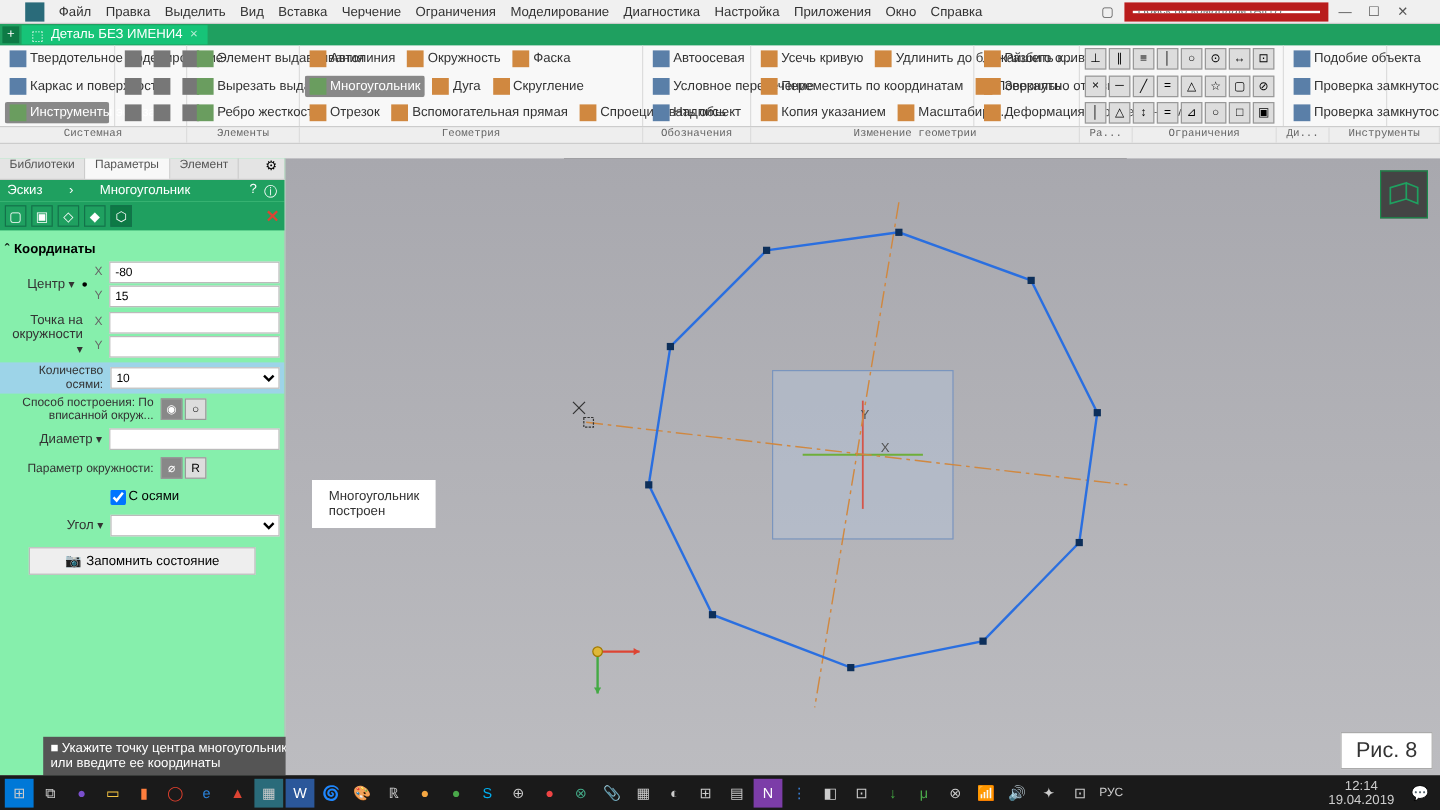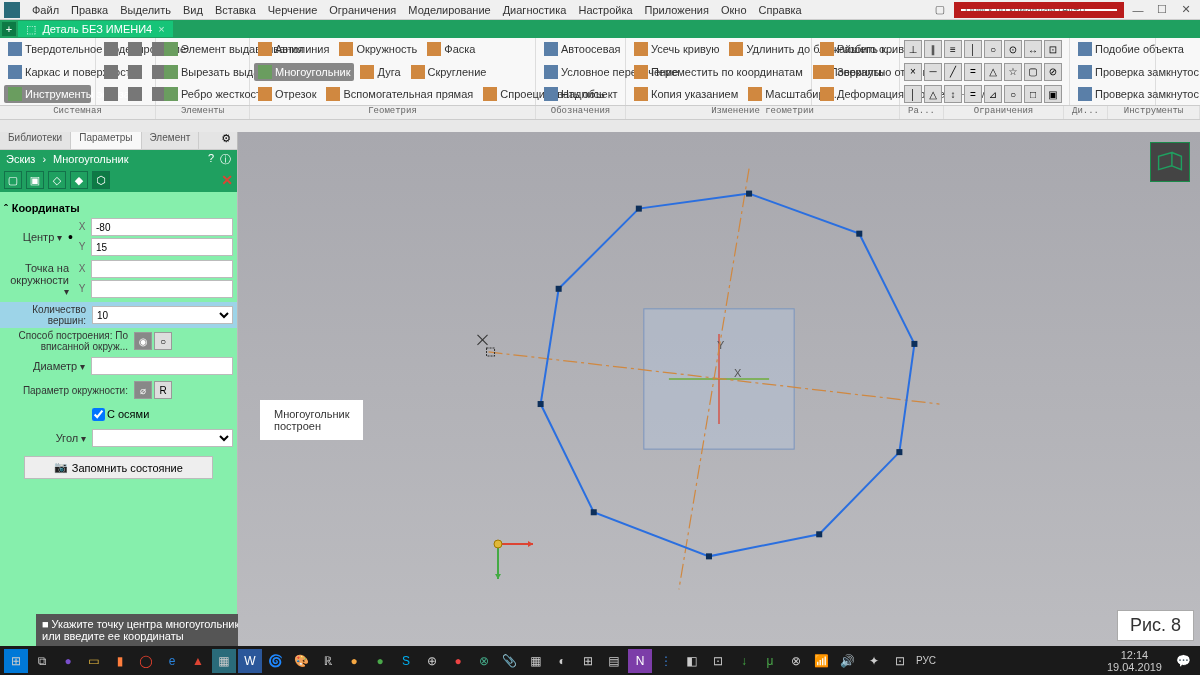--- a/index.html
+++ b/index.html
@@ -1,17 +1,17 @@
 <!DOCTYPE html>
 <html><head>
 <meta charset="utf-8">
 <style>
 * { margin:0; padding:0; box-sizing:border-box; font-family:'Segoe UI',Tahoma,sans-serif; font-size:11px; }
 body { width:1200px; height:675px; background:#e8e8e8; overflow:hidden; position:relative; }
-.menubar { height:20px; background:#f0f0f0; display:flex; align-items:center; padding:0 4px; border-bottom:1px solid #ccc;justify-content:flex-end; }
+.menubar { height:20px; background:#f0f0f0; display:flex; align-items:center; padding:0 21px; border-bottom:1px solid #ccc;justify-content:flex-end; }
 .menubar .appicon { width:16px; height:16px; background:#2a6b7a; margin-right:6px; }
 .menubar .mi { padding:0 6px; color:#333; cursor:pointer; }
 .menubar .right { margin-left:auto; display:flex; align-items:center; gap:4px; }
 .searchbox { width:170px; height:16px; border:7px solid #b91c1c; background:#fff; padding:0 4px; color:#999; font-size:10px; }
 .winbtn { width:20px; height:16px; display:flex; align-items:center; justify-content:center; color:#555; }
 .tabbar { height:18px; background:#1fa060; display:flex; align-items:center; }
 .tabbar .plus { width:14px; height:14px; background:#0d7a45; color:#fff; text-align:center; line-height:14px; margin:0 2px; }
 .tab { background:#16c478; color:#fff; height:16px; padding:0 8px; display:flex; align-items:center; gap:6px; font-size:10px; }
 .tab .x { opacity:.7; }
 .ribbon { height:68px; background:#f8f8f8; display:flex; border-bottom:1px solid #ccc; position:relative; }
@@ -27,21 +27,21 @@
 .gbar .gl { font-size:9px; color:#666; padding:0 8px; border-right:1px solid #ddd; flex:1; text-align:center;font-family:Liberation Mono, monospace; }
 .icstrip { height:22px; background:#585858; display:flex; align-items:center; gap:1px; padding:0 4px; position:absolute; top:132px; left:470px; }
 .icstrip .ib { width:20px; height:18px; background:#666; display:flex; align-items:center; justify-content:center; color:#ccc; font-size:10px; }
 .icstrip .ib.g { background:#1a8a4a; }
 .icstrip .ib.r { color:#e55; }
 .leftcol { width:238px; position:absolute; top:132px; bottom:29px; left:0; background:#86efac; border-right:1px solid #bbb; display:flex; flex-direction:column; }
 .lftabs { height:18px; background:#e4e4e4; display:flex; border-bottom:1px solid #ccc; }
 .lftabs .lt { padding:0 8px; font-size:10px; color:#555; border-right:1px solid #ccc; }
 .lftabs .lt.active { background:#f8f8f8; }
 .lftabs .gear { margin-left:auto; padding:0 6px; }
-.bcrumb { height:18px; background:#1fa060; color:#fff; display:flex; align-items:center; padding:0 6px; font-size:10px; gap:7px; }
+.bcrumb { height:18px; background:#1fa060; color:#fff; display:flex; align-items:center; padding:0 6px; font-size:10px; gap:22px; }
 .bcrumb .help { margin-left:auto; display:flex; gap:6px; }
 .tbicons { height:24px; background:#1fa060; display:flex; align-items:center; padding:0 4px; gap:4px; }
 .tbicons .tb { width:18px; height:18px; border:1px solid #13724a; display:flex; align-items:center; justify-content:center; color:#fff; }
 .tbicons .tb.active { background:#0d7a45; }
 .tbicons .xr { margin-left:auto; color:#d43; font-size:14px; font-weight:bold; }
 .params { flex:1; overflow:auto; padding:6px 4px; }
 .prow { display:flex; align-items:center; margin-bottom:4px; min-height:20px; }
 .plabel { width:88px; text-align:right; padding-right:6px; font-size:10px; color:#333; }
 .pval { flex:1; display:flex; gap:2px; align-items:center; }
 .pval input[type=text] { flex:1; height:18px; border:1px solid #bbb; padding:0 4px; font-size:10px; background:#fff; }
@@ -409,21 +409,21 @@
               <input type="text" style="">
             </div>
           <div class="r">
               <span class="l">Y</span>
               <input type="text" style="">
             </div>
         </div>
       </div>
     </div>
     <div class="prow hlrow">
-      <div class="plabel">Количество вершин:</div>
+      <div class="plabel">Количество осями:</div>
       <div class="pval">
           <select><option>10</option></select>
         </div>
     </div>
     <div class="prow">
       <div class="plabel" style="width:130px">Способ построения: По вписанной окруж...</div>
       <div class="pval">
           <span class="sqbtn active">◉</span>
           <span class="sqbtn">○</span>
         </div>

